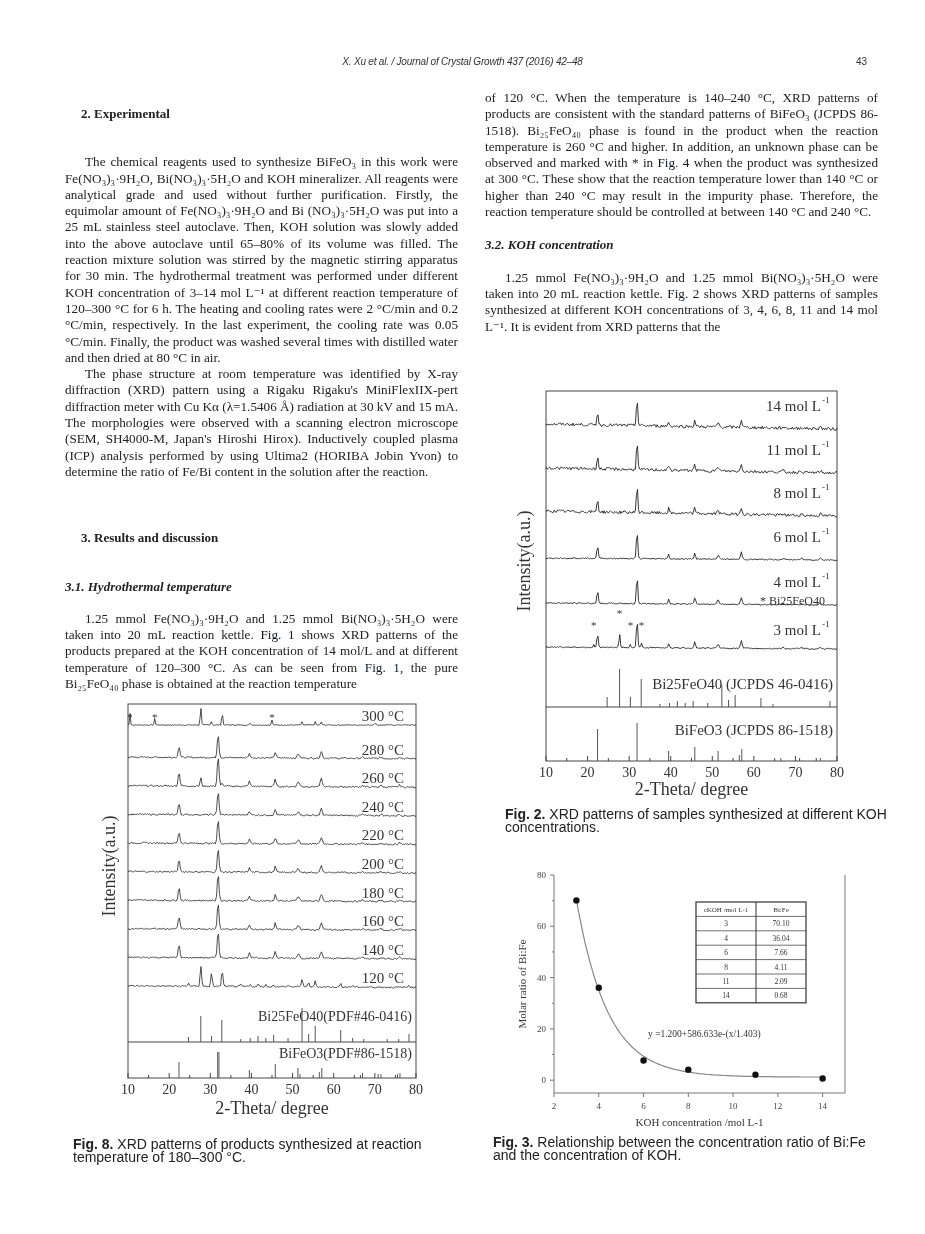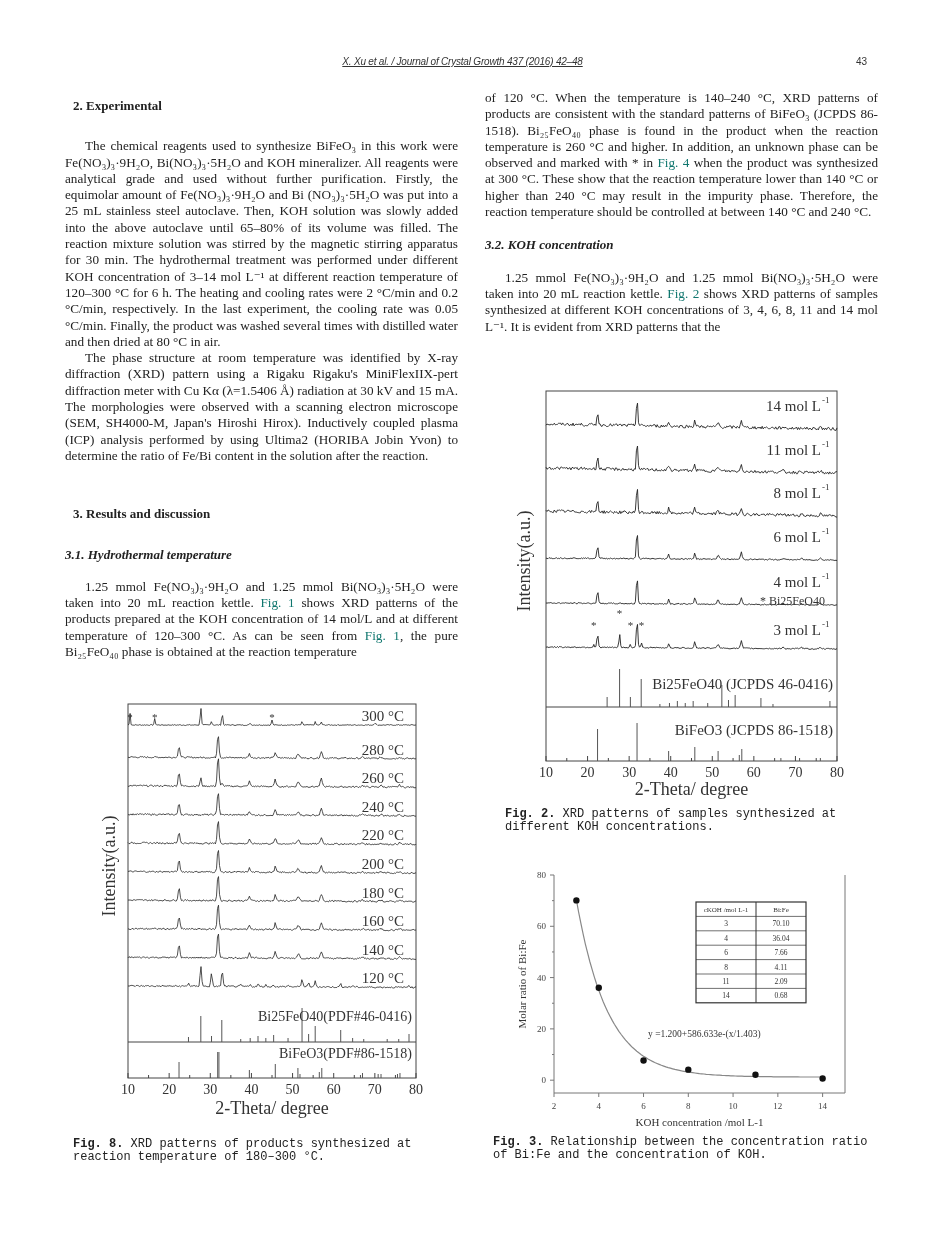--- a/index.html
+++ b/index.html
@@ -1,28 +1,28 @@
 <!DOCTYPE html>
 <html><head>
 <meta charset="utf-8">
 <style>
   html,body{margin:0;padding:0;background:#fff;}
   body{width:925px;height:1234px;position:relative;overflow:hidden;font-family:"Liberation Serif","DejaVu Serif",serif;color:#222;}
   .hdr{position:absolute;top:56px;left:0;width:925px;height:16px;font-family:"Liberation Sans",sans-serif;font-size:10px;font-style:italic;color:#333;}
-  .hdr .jt{position:absolute;left:0;width:925px;text-align:center;letter-spacing:-0.2px;text-decoration:underline;}
+  .hdr .jt{position:absolute;left:0;width:925px;text-align:center;letter-spacing:-0.2px;}
   .hdr .pn{position:absolute;right:58px;font-style:normal;}
   .col{position:absolute;font-size:13.2px;line-height:16.3px;text-align:justify;}
   .colL{left:65px;width:393px;}
   .colR{left:485px;width:393px;}
   p{margin:0;text-indent:20px;}
   p.noind{text-indent:0;}
-  .sec{font-weight:bold;font-size:13px;margin:8px;}
+  .sec{font-weight:bold;font-size:13px;margin:16px;}
   .sub{font-style:italic;font-size:13px;margin:0;}
-  a.ref{color:#0f766e;text-decoration:none;}
-  .cap{position:absolute;font-family:Liberation Mono, monospace;font-size:12px;line-height:13px;color:#222;padding-left:8px;}
+  a.ref{color:#0f172a;text-decoration:none;}
+  .cap{position:absolute;font-family:Liberation Sans, sans-serif;font-size:14px;line-height:13px;color:#222;padding-left:8px;}
   .cap b{font-weight:bold;}
   svg text{font-family:"Liberation Serif",serif;}
   .fig{position:absolute;}
 </style>
 </head>
 <body>
 
 <div class="hdr">
   <span class="jt">X. Xu et al. / Journal of Crystal Growth 437 (2016) 42–48</span>
   <span class="pn">43</span>

